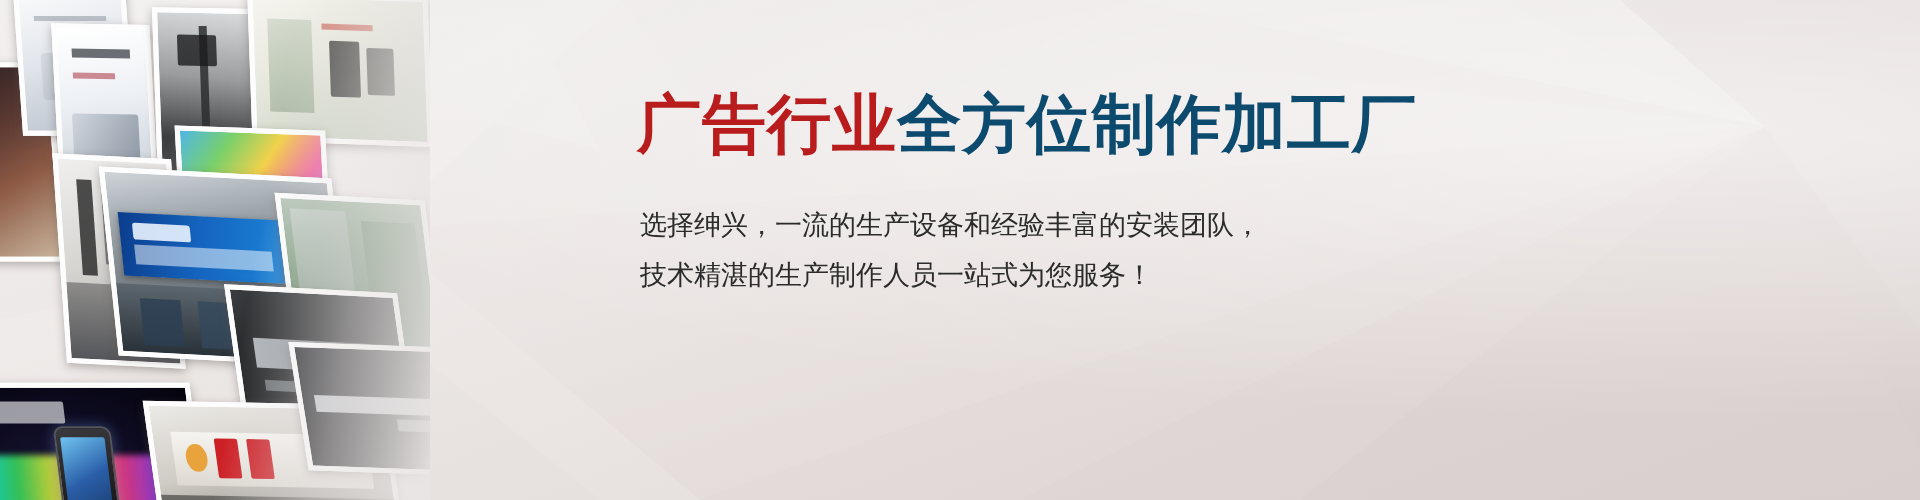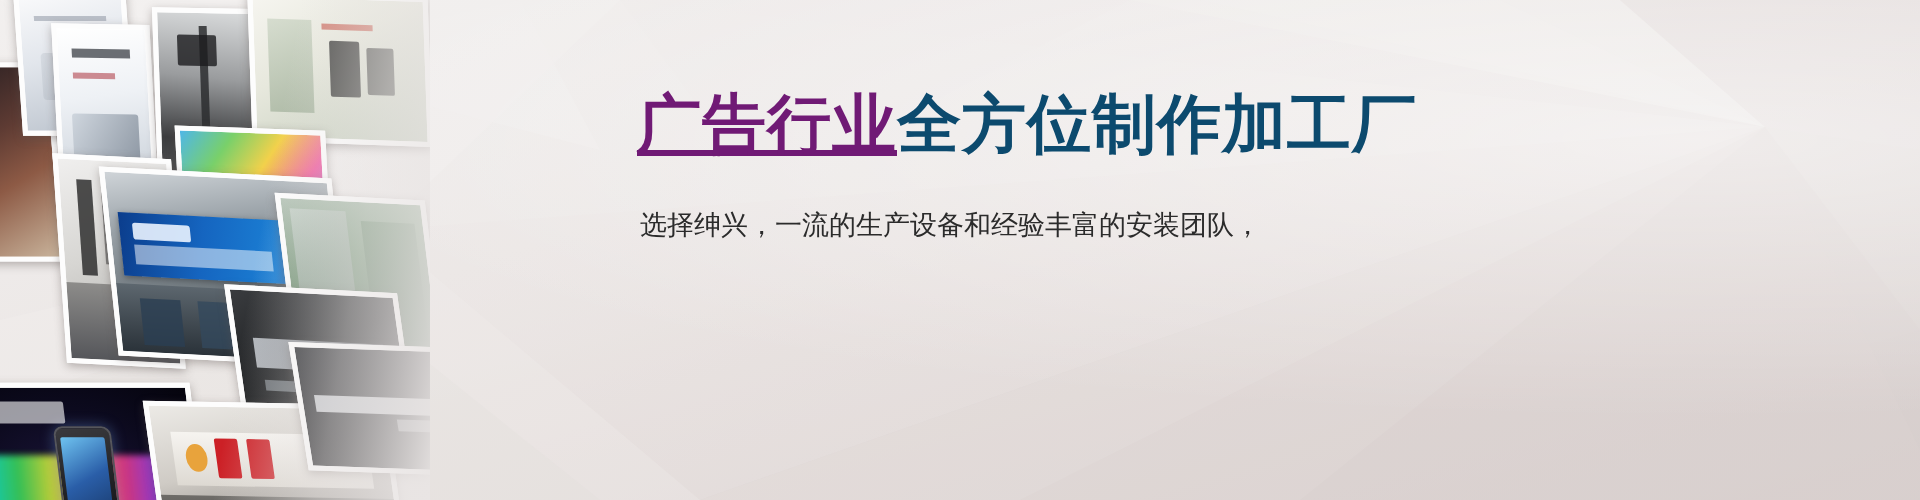--- a/index.html
+++ b/index.html
@@ -52,21 +52,21 @@
   .headline {
     position:absolute;
     left:637px; top:92px;
     font-size:64px;
     font-weight:bold;
     letter-spacing:1px;
     line-height:1;
     white-space:nowrap;
     font-family:"DejaVu Sans","Liberation Sans",sans-serif;
   }
-  .headline .seg-a { color:#701a75;text-decoration:underline; }
+  .headline .seg-a { color:#b91c1c; }
   .headline .seg-b { color:#0c4a6e; }
 
   
   .subtitle {
     position:absolute;
     left:640px; top:200px;
     font-size:27px;
     line-height:50px;
     color:#2b2b2b;
     white-space:nowrap;
@@ -200,15 +200,16 @@
 
     <div class="collage-fade"></div>
   </div>
 
   <div class="headline">
     <span class="seg-a">广告行业</span><span class="seg-b">全方位制作加工厂</span>
   </div>
 
   <div class="subtitle">
     <span class="sub-line">选择绅兴，一流的生产设备和经验丰富的安装团队，</span>
+    <span class="sub-line">技术精湛的生产制作人员一站式为您服务！</span>
   </div>
 
 </div>
 
 </body></html>

